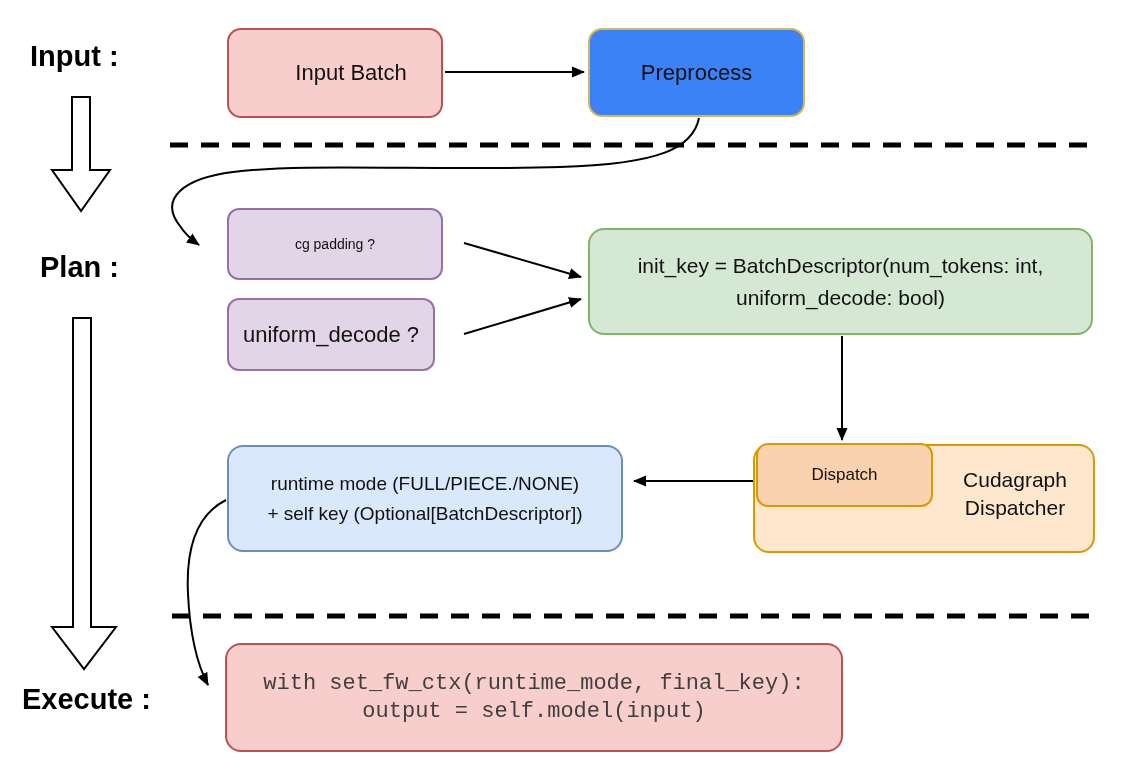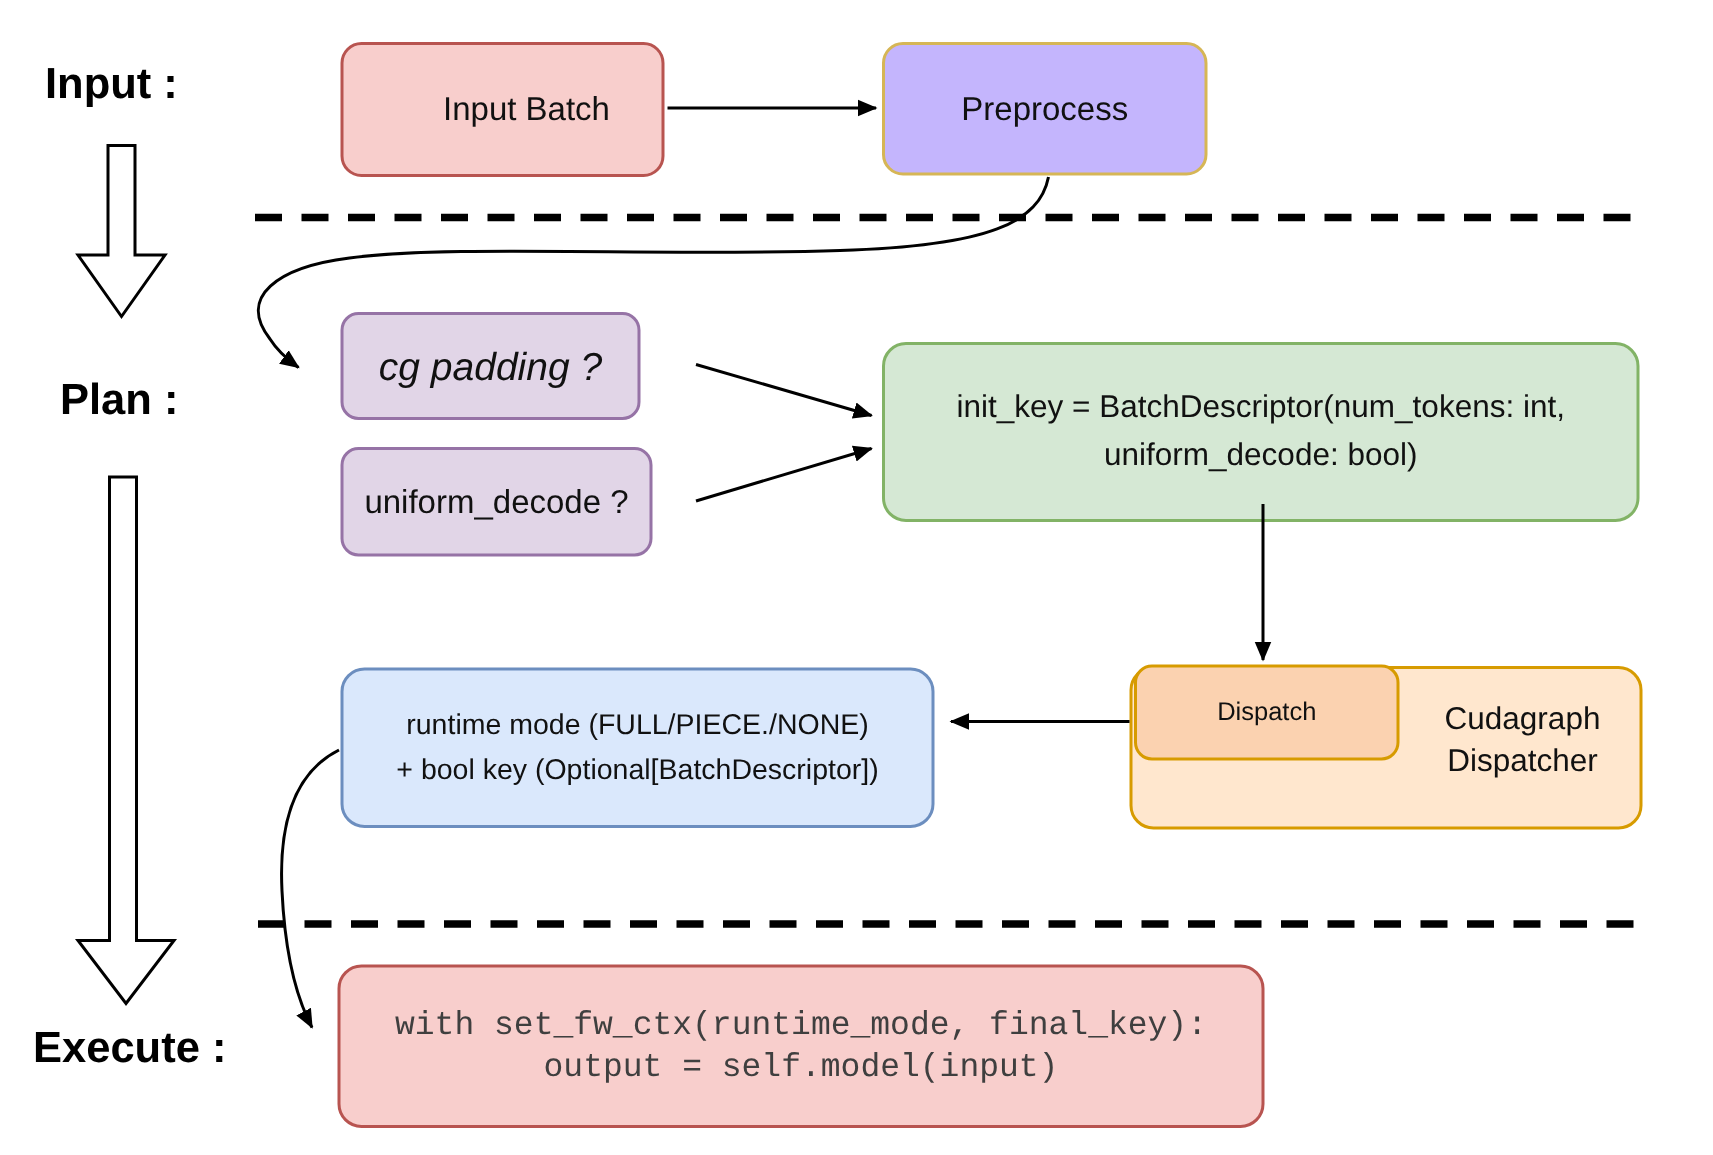--- a/index.html
+++ b/index.html
@@ -9,32 +9,32 @@
   }
   .stage-label{
     position:absolute;font-size:29px;font-weight:bold;color:#000;white-space:nowrap;
   }
   .node{
     position:absolute;border:2px solid #000;border-radius:14px;
     display:flex;flex-direction:column;align-items:center;justify-content:center;
     text-align:center;box-sizing:border-box;white-space:nowrap;
   }
   .pink   {background:#F8CECC;border-color:#B85450;}
-  .yellow {background:#c4b5fd;border-color:#D6B656;}
+  .yellow {background:#3b82f6;border-color:#D6B656;}
   .purple {background:#E1D5E7;border-color:#9673A6;}
   .green  {background:#D5E8D4;border-color:#82B366;}
   .blue   {background:#DAE8FC;border-color:#6C8EBF;}
   .orange-outer{background:#FFE7CE;border-color:#D79B00;}
   .orange-inner{background:#FBD2B0;border-color:#D79B00;}
 
   #node-input-batch   {left:227px;top:28px;width:216px;height:90px;font-size:22px;padding-left:32px;}
   #node-preprocess    {left:588px;top:28px;width:217px;height:89px;font-size:22px;}
-  #node-cg-padding    {left:227px;top:208px;width:200px;height:72px;font-size:26px;border-radius:12px;font-style:italic;}
+  #node-cg-padding    {left:227px;top:208px;width:216px;height:72px;font-size:14px;border-radius:12px;}
   #node-uniform-decode{left:227px;top:298px;width:208px;height:73px;font-size:22px;border-radius:12px;}
-  #node-init-key      {left:588px;top:228px;width:505px;height:120px;font-size:21px;line-height:32px;border-radius:16px;}
+  #node-init-key      {left:588px;top:228px;width:505px;height:107px;font-size:21px;line-height:32px;border-radius:16px;}
   #node-cudagraph     {left:753px;top:444px;width:342px;height:109px;border-radius:16px;}
   #node-dispatch      {left:756px;top:443px;width:177px;height:64px;font-size:17px;border-radius:12px;}
   #cudagraph-text     {position:absolute;left:935px;top:466px;width:160px;text-align:center;
                        font-size:21px;line-height:28px;}
   #node-runtime-mode  {left:227px;top:445px;width:396px;height:107px;font-size:19px;line-height:30px;border-radius:16px;}
   #node-execute-code  {left:225px;top:643px;width:618px;height:109px;border-radius:16px;
                        font-family:"Liberation Mono",monospace;font-size:22px;line-height:28px;color:#3F3F3F;}
   svg.overlay{position:absolute;left:0;top:0;pointer-events:none;z-index:5;}
 </style>
 </head>
@@ -71,21 +71,21 @@
   <div class="node orange-inner" id="node-dispatch">
     <span>Dispatch</span>
   </div>
   <div id="cudagraph-text">
     <div>Cudagraph</div>
     <div>Dispatcher</div>
   </div>
 
   <div class="node blue" id="node-runtime-mode">
     <span>runtime mode (FULL/PIECE./NONE)</span>
-    <span>+ bool key (Optional[BatchDescriptor])</span>
+    <span>+ self key (Optional[BatchDescriptor])</span>
   </div>
 
   <div class="node pink" id="node-execute-code">
     <span>with set_fw_ctx(runtime_mode, final_key):</span>
     <span>output = self.model(input)</span>
   </div>
 
   <svg class="overlay" width="1142" height="770" viewBox="0 0 1142 770">
     <defs>
       <marker id="arrow" markerUnits="userSpaceOnUse" markerWidth="14" markerHeight="12" refX="12" refY="6" orient="auto">

